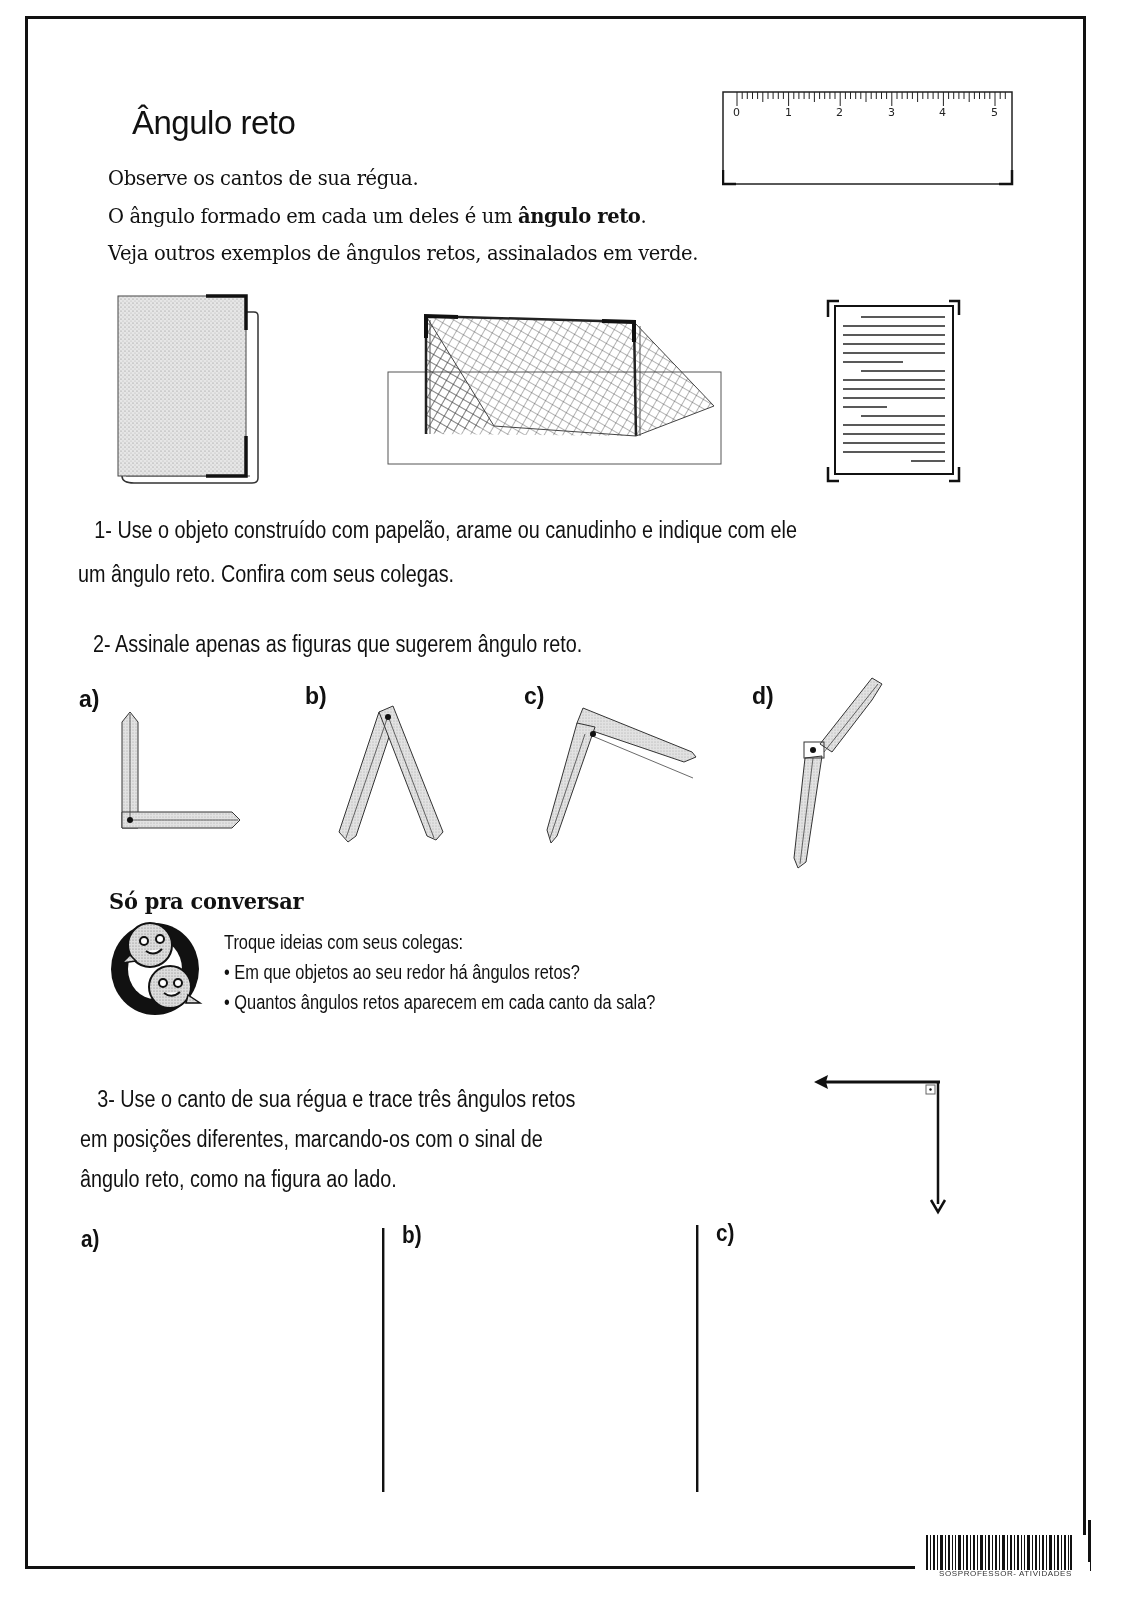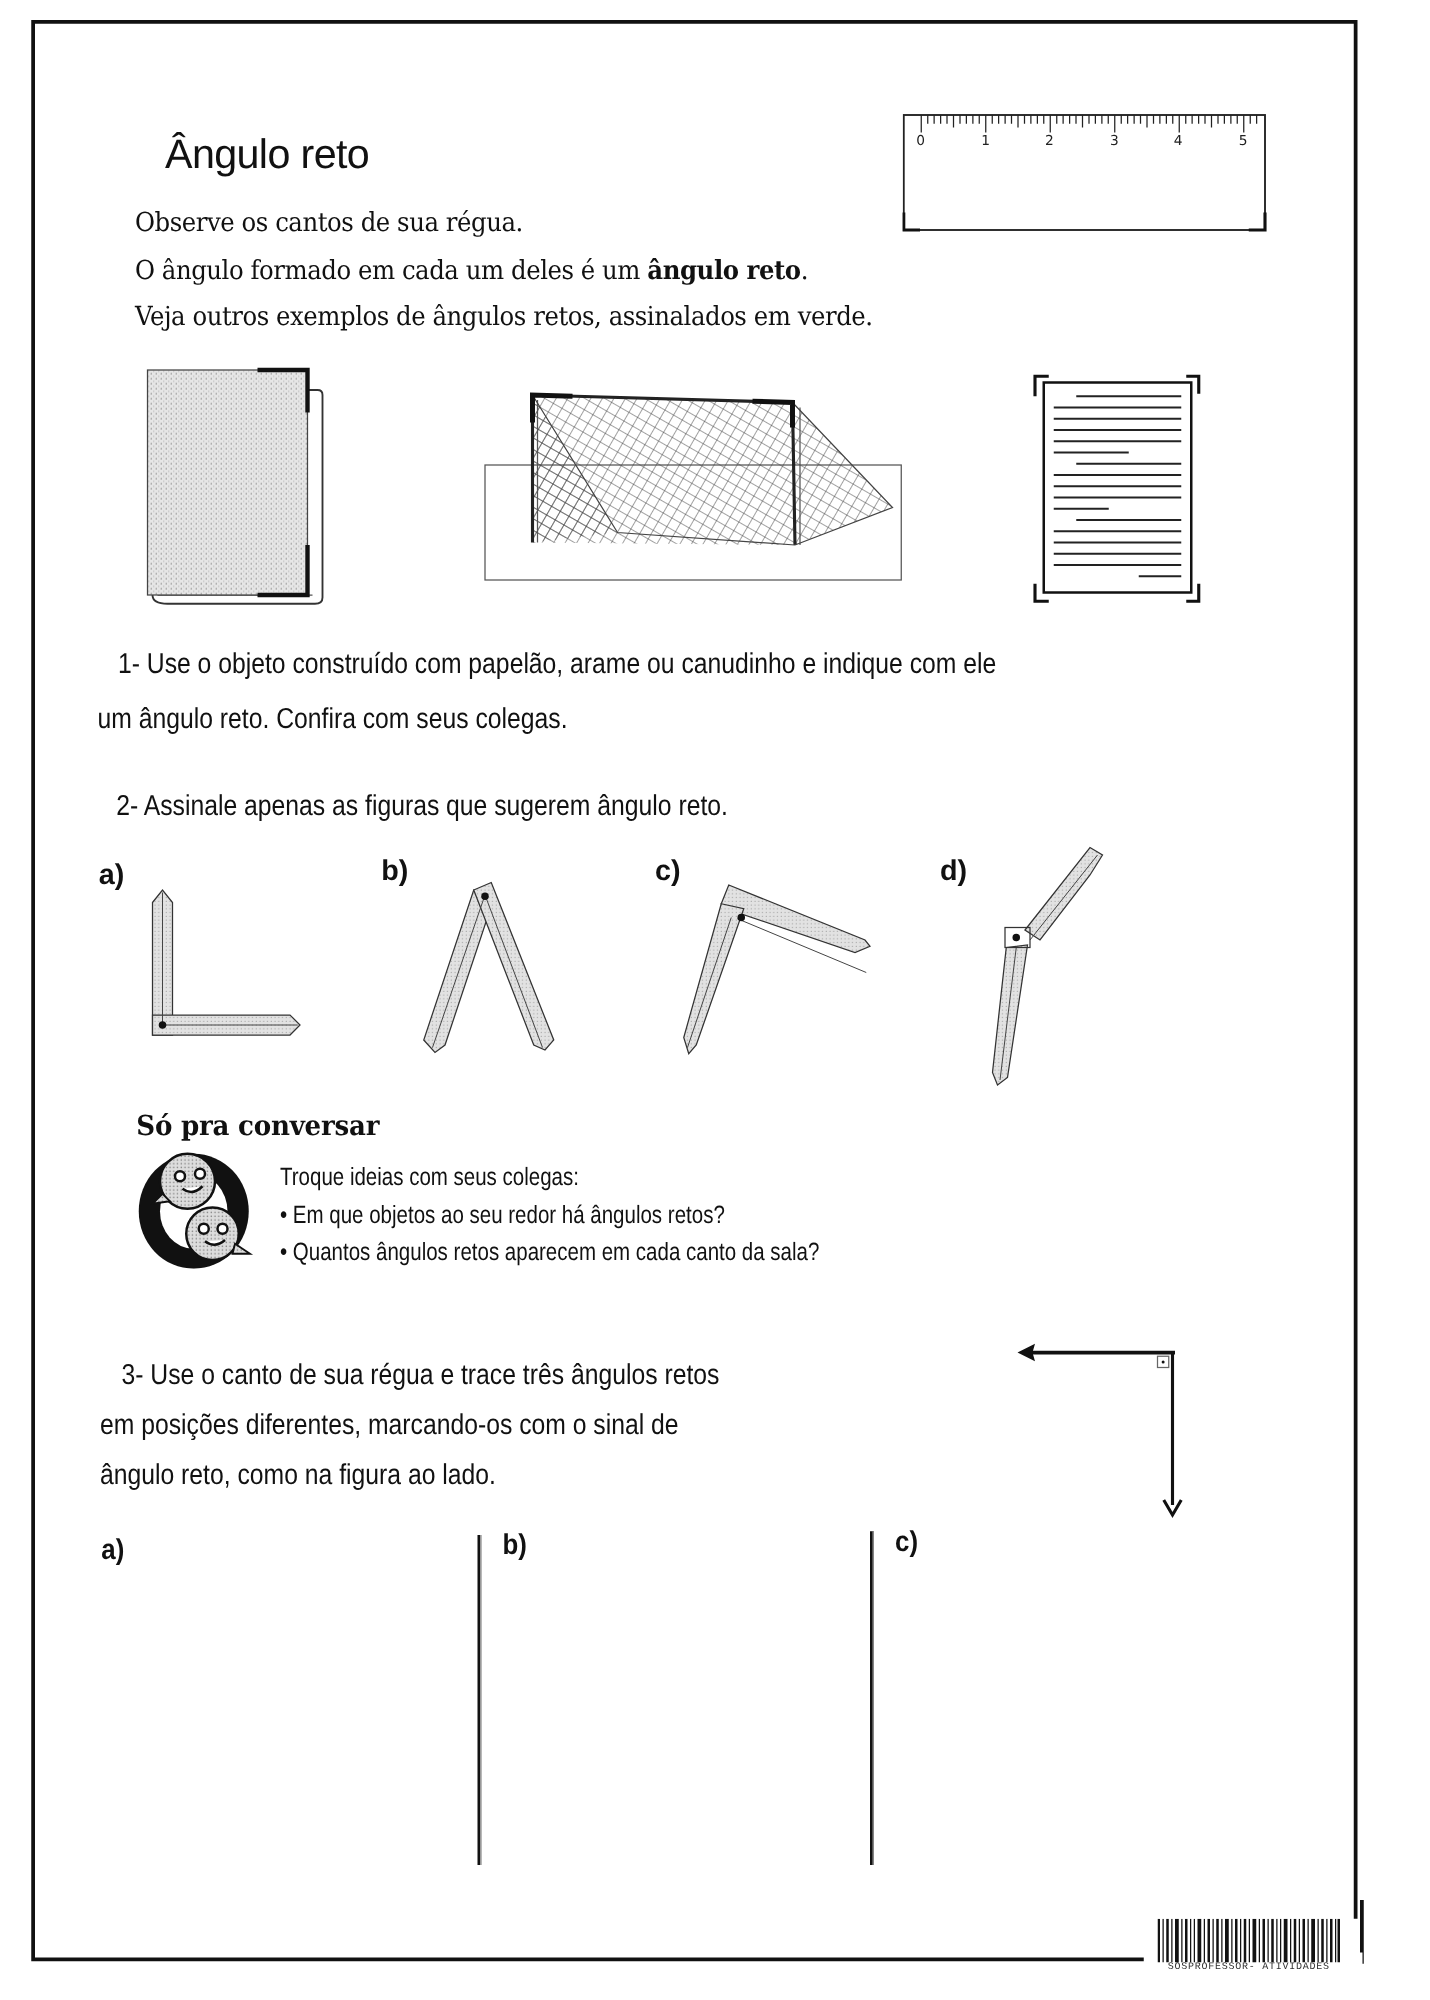--- a/index.html
+++ b/index.html
@@ -14,21 +14,21 @@
   .q1 { left:78px; top:508px; }
   .q1 .l1 { padding-left:19px; }
   .q2 { left:93px; top:622px; }
   .opt-label { font-family:"Liberation Sans", sans-serif; font-weight:bold; font-size:23px; }
   .talk-title { left:109px; top:888px; font-family:"DejaVu Serif", serif; font-weight:bold; font-size:22px; letter-spacing:-0.2px; transform:scaleX(0.95); transform-origin:left top; }
   .talk-body { left:224px; top:927px; font-family:"Liberation Sans", sans-serif; font-size:20px; line-height:30px; transform:scaleX(0.82); transform-origin:left top; white-space:nowrap; }
   .q3 { left:80px; top:1079px; line-height:40px; }
   .q3 .l1 { padding-left:20px; }
   .divider { width:2px; background:#111; border-right:1px solid #999; }
   .barcode { left:926px; top:1535px; width:146px; height:35px; }
-  .barcode-text { left:926px; top:1569px; width:146px; text-align:center; font-family:Liberation Mono, monospace; font-size:8px; letter-spacing:0.6px; color:#333; }
+  .barcode-text { left:926px; top:1569px; width:146px; text-align:right; font-family:Liberation Sans, sans-serif; font-size:8px; letter-spacing:0.6px; color:#333; }
 </style>
 </head>
 <body>
 
 <div class="frame"></div>
 
 <div class="abs title">Ângulo reto</div>
 
 <div class="abs serif-text intro">
   <div>Observe os cantos de sua régua.</div>

